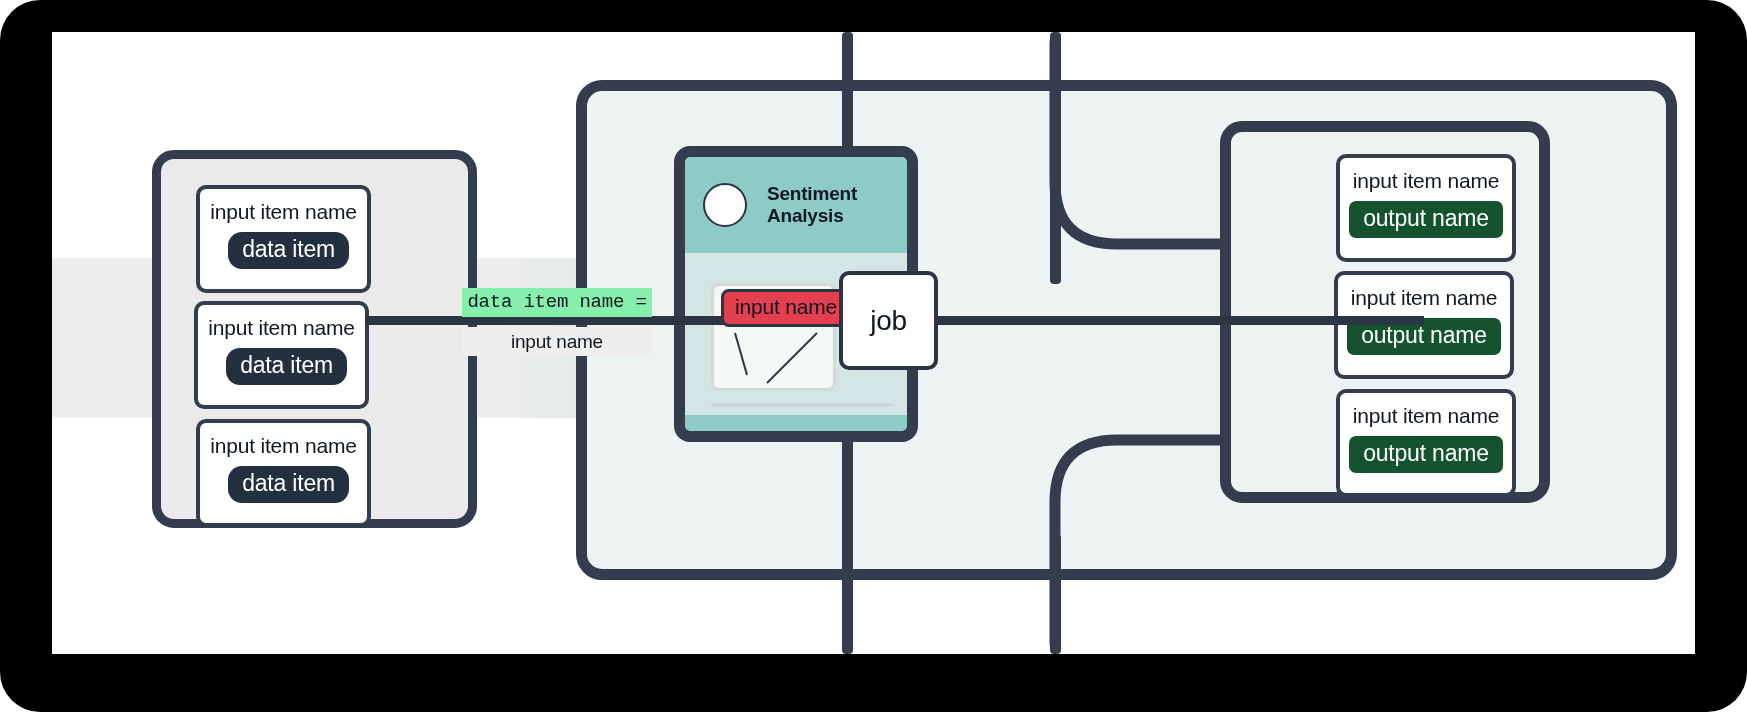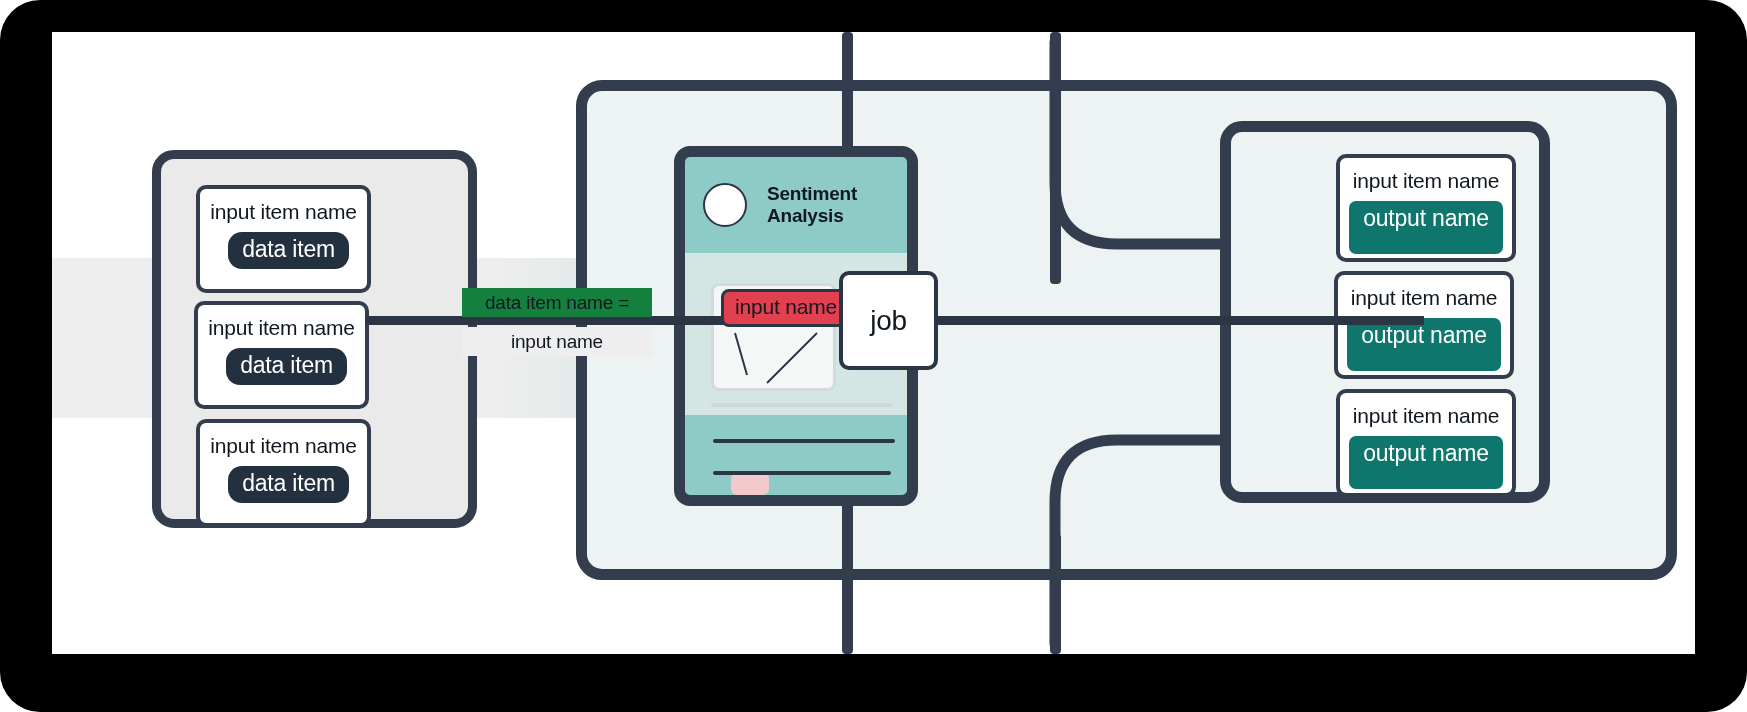--- a/index.html
+++ b/index.html
@@ -140,34 +140,34 @@
     border: 4px solid #333d4d;
     border-radius: 10px;
     display: flex;
     flex-direction: column;
     align-items: center;
   }
   #out-card-1 { left: 105px; top: 22px;  width: 180px; height: 108px; }
   #out-card-2 { left: 103px; top: 139px; width: 180px; height: 108px; }
   #out-card-3 { left: 105px; top: 257px; width: 180px; height: 108px; }
   .out-chip {
-    background: #0f766e;
+    background: #14532d;
     color: #ffffff;
     font-size: 23px;
     border-radius: 7px;
-    padding: 4px 14px 22px 14px;
+    padding: 4px 14px 6px 14px;
     margin-top: 8px;
     letter-spacing: -0.2px;
   }
 
   
   #doc-card {
     position: absolute;
     left: 622px; top: 114px;
-    width: 244px; height: 360px;
+    width: 244px; height: 296px;
     border: 11px solid #333d4d;
     border-radius: 16px;
     background: #8ecbc7;
     overflow: hidden;
   }
   #doc-header {
     position: absolute;
     left: 0; top: 0;
     width: 100%; height: 96px;
     display: flex;
@@ -279,21 +279,21 @@
     position: absolute;
     left: 410px; top: 256px;
     width: 190px;
     text-align: center;
     font-size: 19px;
     color: #111820;
     line-height: 29px;
     z-index: 4;
     letter-spacing: -0.2px;
   }
-  #edge-label .l1 { display: block; background: #15803d; }
+  #edge-label .l1 { display: block; background: #86efac; font-family: Liberation Mono, monospace; }
   #edge-label .l2 { display: block; background: #eeeeee; margin-top: 10px; }
 </style>
 </head>
 <body>
 
 <div id="bezel">
   <div id="screen">
     <div id="canvas">
 
       <div class="band band-grey"></div>

